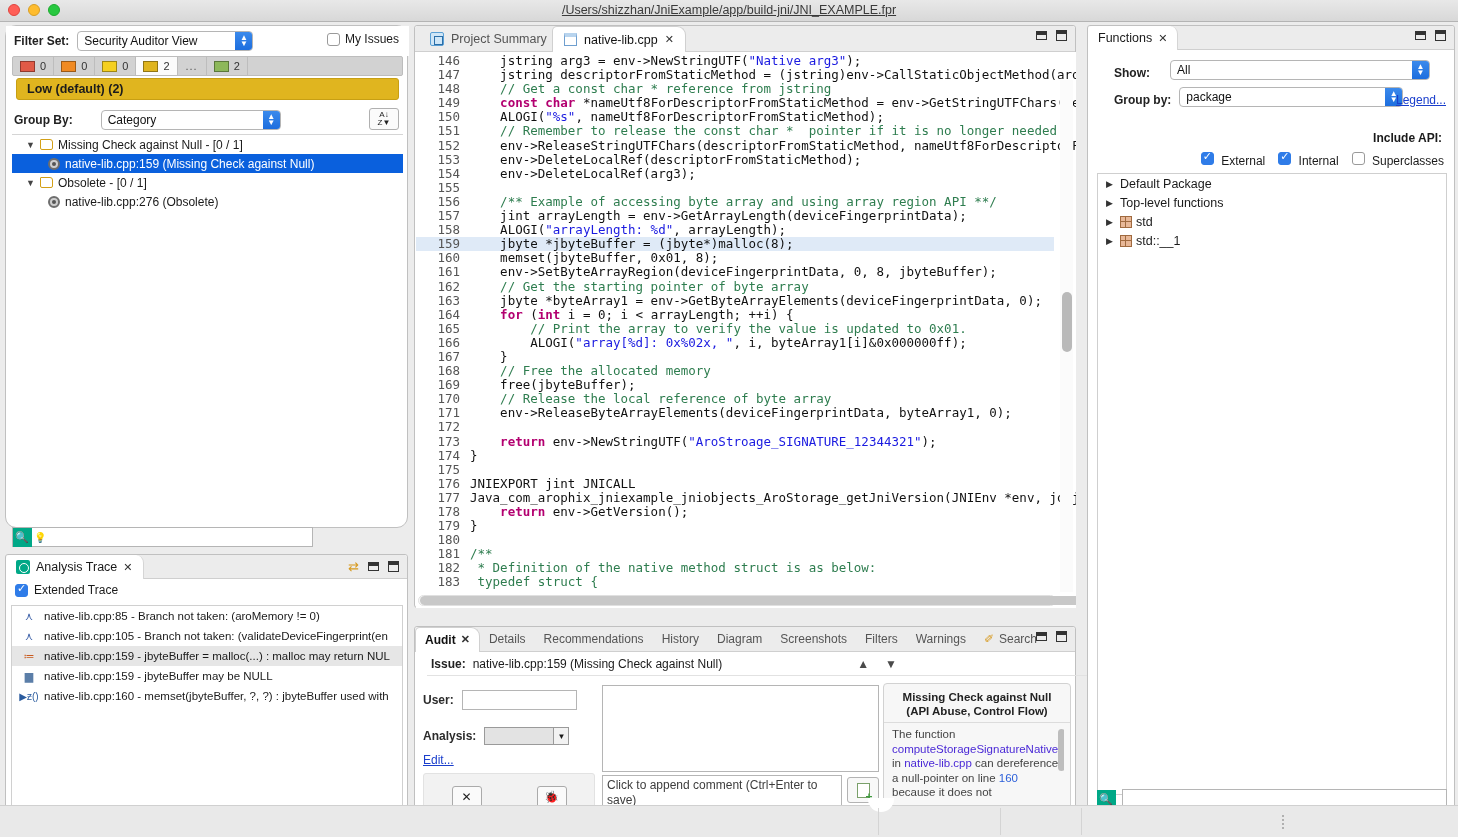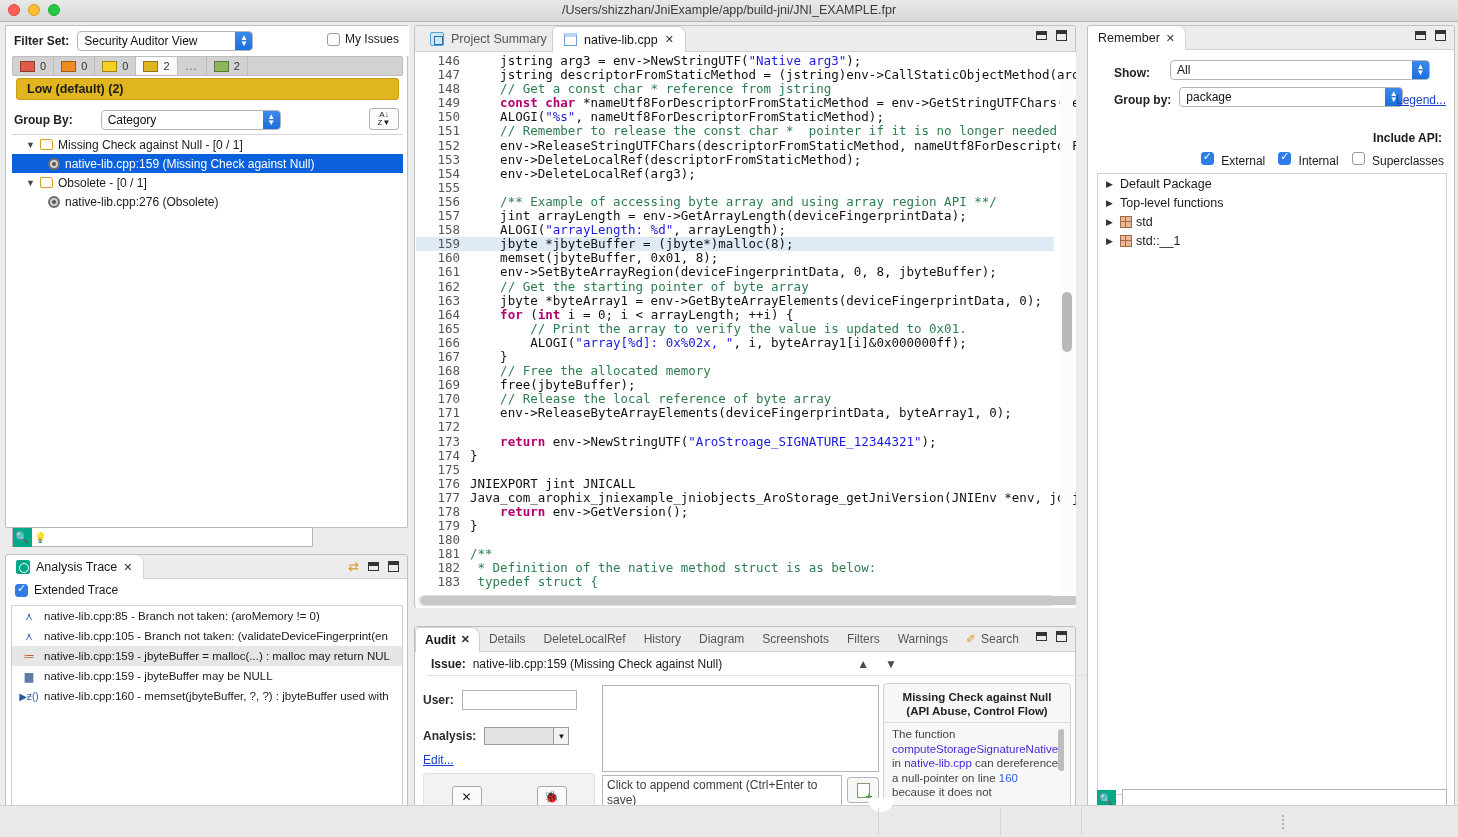--- a/index.html
+++ b/index.html
@@ -24,31 +24,31 @@
     background: linear-gradient(to bottom, #e8e8e8 0%, #d8d8d8 100%);
     border-bottom: 1px solid #b4b4b4;
   }
   .traffic { position: absolute; left: 8px; top: 4px; display: flex; gap: 8px; }
   .tl { width: 12px; height: 12px; border-radius: 50%; display: block; }
   .tl.red    { background: #ff5f57; border: 1px solid #e0443e; }
   .tl.yellow { background: #febc2e; border: 1px solid #d89e24; }
   .tl.green  { background: #28c840; border: 1px solid #1dab2f; }
   .titlebar .title {
     position: absolute; left: 0; right: 0; top: 3px;
-    text-align: center; font-size: 12.5px; color: #3a3a3a;
+    text-align: center; font-size: 12.5px; color: #3a3a3a; text-decoration: underline;
   }
 
   
   .left-col {
     position: absolute; left: 0; top: 22px; width: 412px; height: 815px;
     background: #ececec;
   }
   .issues-panel {
     position: absolute; left: 5px; top: 3px; width: 403px; height: 503px;
-    background: #fff; border: 1px solid #c0c0c0; border-radius: 1px;
+    background: #fff; border: 1px solid #c0c0c0; border-radius: 11px;
   }
   .filterset-row {
     position: absolute; left: 0; top: 0; width: 403px; height: 30px;
     display: flex; align-items: center; padding: 0 8px;
     background: #fff;
   }
   .lbl-bold { font-weight: bold; font-size: 12px; color: #222; }
   .combo {
     position: relative; height: 20px; background: #fff;
     border: 1px solid #b5b5b5; border-radius: 4px;
@@ -632,21 +632,21 @@
       </div>
     </div>
 
     <div class="audit-panel">
       <div class="audit-tabbar">
         <div class="audit-tab active">
           <span>Audit</span>
           <span class="close-x">✕</span>
         </div>
         <div class="audit-tab">Details</div>
-        <div class="audit-tab">DeleteLocalRef</div>
+        <div class="audit-tab">Recommendations</div>
         <div class="audit-tab">History</div>
         <div class="audit-tab">Diagram</div>
         <div class="audit-tab">Screenshots</div>
         <div class="audit-tab">Filters</div>
         <div class="audit-tab">Warnings</div>
         <div class="audit-tab">
           <span class="search-tab-ic">✐</span>
           <span>Search</span>
         </div>
         <div class="panel-ctrls">
@@ -703,21 +703,21 @@
           </div>
         </div>
       </div>
     </div>
   </div>
 
   <div class="right-col">
     <div class="fn-panel">
       <div class="panel-tabbar">
         <div class="panel-tab">
-          <span>Remember</span>
+          <span>Functions</span>
           <span class="close-x">✕</span>
         </div>
         <div class="panel-ctrls">
           <span class="ctrl-min"></span>
           <span class="ctrl-max"></span>
         </div>
       </div>
 
       <div class="fn-row show-row">
         <span class="lbl-bold">Show:</span>

